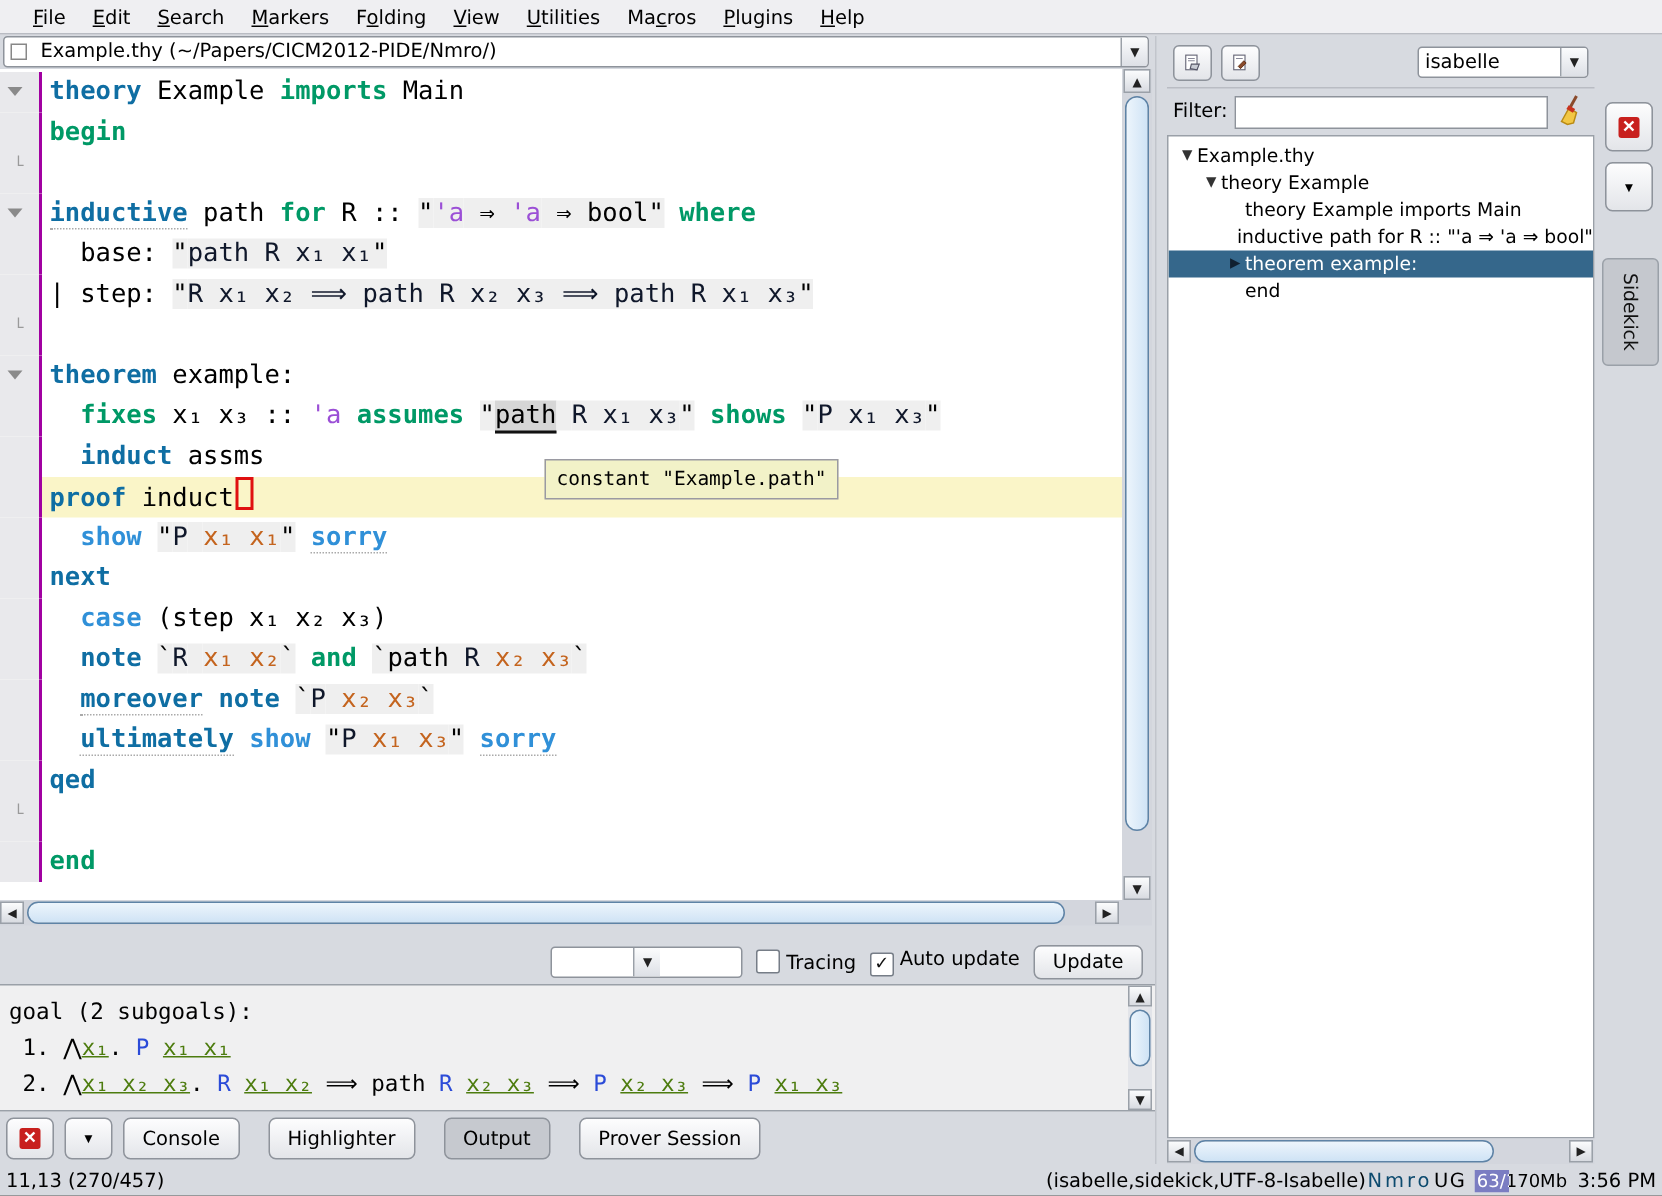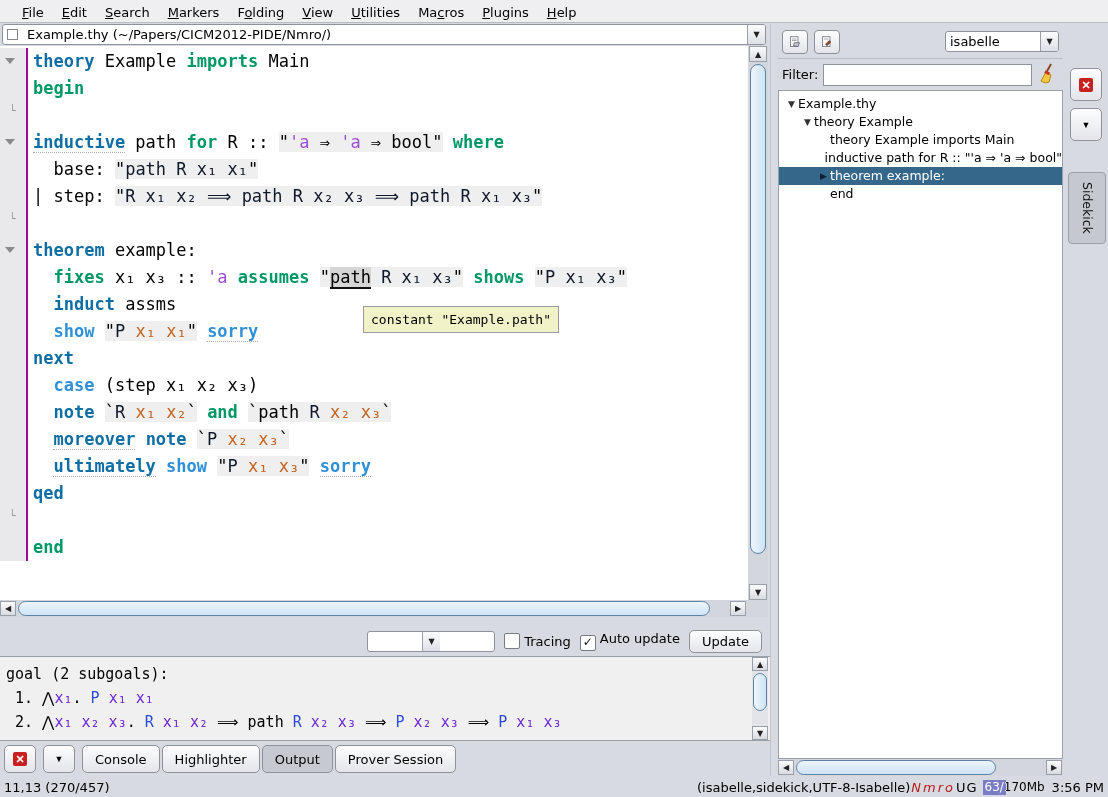--- a/index.html
+++ b/index.html
@@ -72,40 +72,40 @@
             border-radius:2px;text-align:center;line-height:13px;font-size:12px;color:#111;
             vertical-align:-3px;margin-right:4px;}
   .btn{background:linear-gradient(#FDFDFE,#E3E5E9);border:1px solid #8E939B;border-radius:5px;
        padding:3px 12px;font-size:13px;font-family:"DejaVu Sans",sans-serif;color:#000;}
   .btn.active{background:#C6C9CF;}
   #output-panel{position:absolute;left:0;top:656px;width:770px;height:85px;background:#F0F0F1;
                 border-top:1px solid #9AA0A8;border-bottom:1px solid #9AA0A8;box-sizing:border-box;
                 padding:5px 6px;overflow:hidden;}
   .goal-line{font-family:"DejaVu Sans Mono","DejaVu Sans",monospace;font-size:15px;height:24px;
              line-height:24px;white-space:pre;}
-  .goal-line .bv{color:#6d28d9;}
+  .goal-line .bv{color:#4d7c0f;text-decoration:underline;}
   .goal-line .fv{color:#2B4BD8;}
   .goal-line .pl{color:#000;}
 
   
   #bottom-dock{position:absolute;left:0;top:742px;width:770px;height:34px;display:flex;
                align-items:center;gap:7px;padding-left:4px;box-sizing:border-box;}
   .sq-btn{width:32px;height:28px;background:linear-gradient(#FDFDFE,#E3E5E9);
           border:1px solid #8E939B;border-radius:5px;display:flex;align-items:center;
           justify-content:center;}
   .red-x{display:inline-block;width:14px;height:14px;background:#C8201E;border-radius:2px;
          color:#fff;font-weight:bold;font-size:11px;line-height:14px;text-align:center;}
   .dock-btn{height:28px;}
 
   
   #statusbar{position:absolute;left:0;top:778px;width:1108px;height:19px;display:flex;
              justify-content:space-between;align-items:center;padding:0 4px;box-sizing:border-box;
              font-size:13px;}
   #status-right{display:flex;align-items:center;gap:1px;}
-  .flag-dim{color:#b91c1c;letter-spacing:2px;font-style:italic;}
+  .flag-dim{color:#0c4a6e;letter-spacing:2px;}
   .flag-on{color:#000;letter-spacing:1px;margin-right:4px;}
   .mem{position:relative;width:64px;height:15px;text-align:center;font-size:12px;line-height:15px;
        margin-right:4px;overflow:hidden;}
   .mem-white{position:absolute;left:0;top:0;bottom:0;overflow:hidden;background:#7B7DC2;color:#fff;
              white-space:nowrap;}
   .mem-white span{display:inline-block;width:64px;text-align:center;}
 
   
   #rpanel{position:absolute;left:778px;top:25px;width:285px;height:751px;display:flex;
           flex-direction:column;}
@@ -207,20 +207,24 @@
           <div class="code"><span class="tk k1">theorem</span><span class="tk pl"> example:</span></div>
         </div>
         <div class="row">
           <span class="gut"></span>
           <div class="code"><span class="tk pl">  </span><span class="tk kg">fixes</span><span class="tk pl"> x₁ x₃ :: </span><span class="tk tv">'a</span><span class="tk pl"> </span><span class="tk kg">assumes</span><span class="tk pl"> </span><span class="tk pl bgq">"</span><span class="tk pl hov bgq">path</span><span class="tk pl bgq"> </span><span class="tk fv bgq">R x₁ x₃</span><span class="tk pl bgq">"</span><span class="tk pl"> </span><span class="tk kg">shows</span><span class="tk pl"> </span><span class="tk pl bgq">"</span><span class="tk fv bgq">P x₁ x₃</span><span class="tk pl bgq">"</span></div>
         </div>
         <div class="row">
           <span class="gut"></span>
           <div class="code"><span class="tk pl">  </span><span class="tk k1">induct</span><span class="tk pl"> assms</span></div>
         </div>
+        <div class="row cur">
+          <span class="gut"></span>
+          <div class="code"><span class="tk k1">proof</span><span class="tk pl"> induct</span><span class="cursor-box"></span></div>
+        </div>
         <div class="row">
           <span class="gut"></span>
           <div class="code"><span class="tk pl">  </span><span class="tk k2">show</span><span class="tk pl"> </span><span class="tk pl bgq">"</span><span class="tk fv bgq">P</span><span class="tk pl bgq"> </span><span class="tk sk bgq">x₁ x₁</span><span class="tk pl bgq">"</span><span class="tk pl"> </span><span class="tk k2 u">sorry</span></div>
         </div>
         <div class="row">
           <span class="gut"></span>
           <div class="code"><span class="tk k1">next</span></div>
         </div>
         <div class="row">
           <span class="gut"></span>
@@ -298,21 +302,21 @@
     <div class="sb-btn" style="left:0;top:69px;width:16px;height:14px;">▼</div>
   </div>
 
   <div id="bottom-dock">
     <button class="sq-btn">
         <span class="red-x">✕</span>
       </button>
     <button class="sq-btn">
         <span style="font-size:9px;">▼</span>
       </button>
-    <span id="dock-buttons" style="display:flex;gap:2px;">
+    <span id="dock-buttons" style="display:flex;gap:19px;">
         <button class="btn dock-btn">Console</button>
         <button class="btn dock-btn">Highlighter</button>
         <button class="btn dock-btn active">Output</button>
         <button class="btn dock-btn">Prover Session</button>
       </span>
   </div>
 
   <div id="statusbar">
     <span>11,13 (270/457)</span>
     <span id="status-right">

